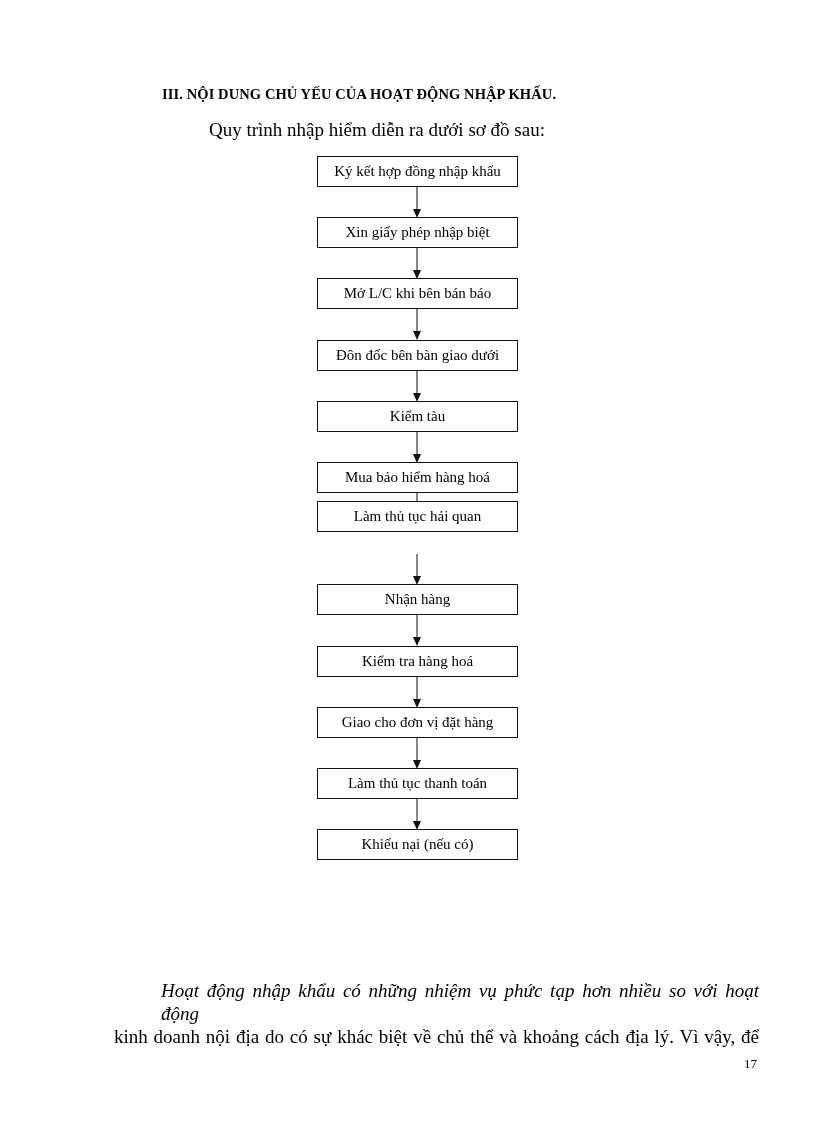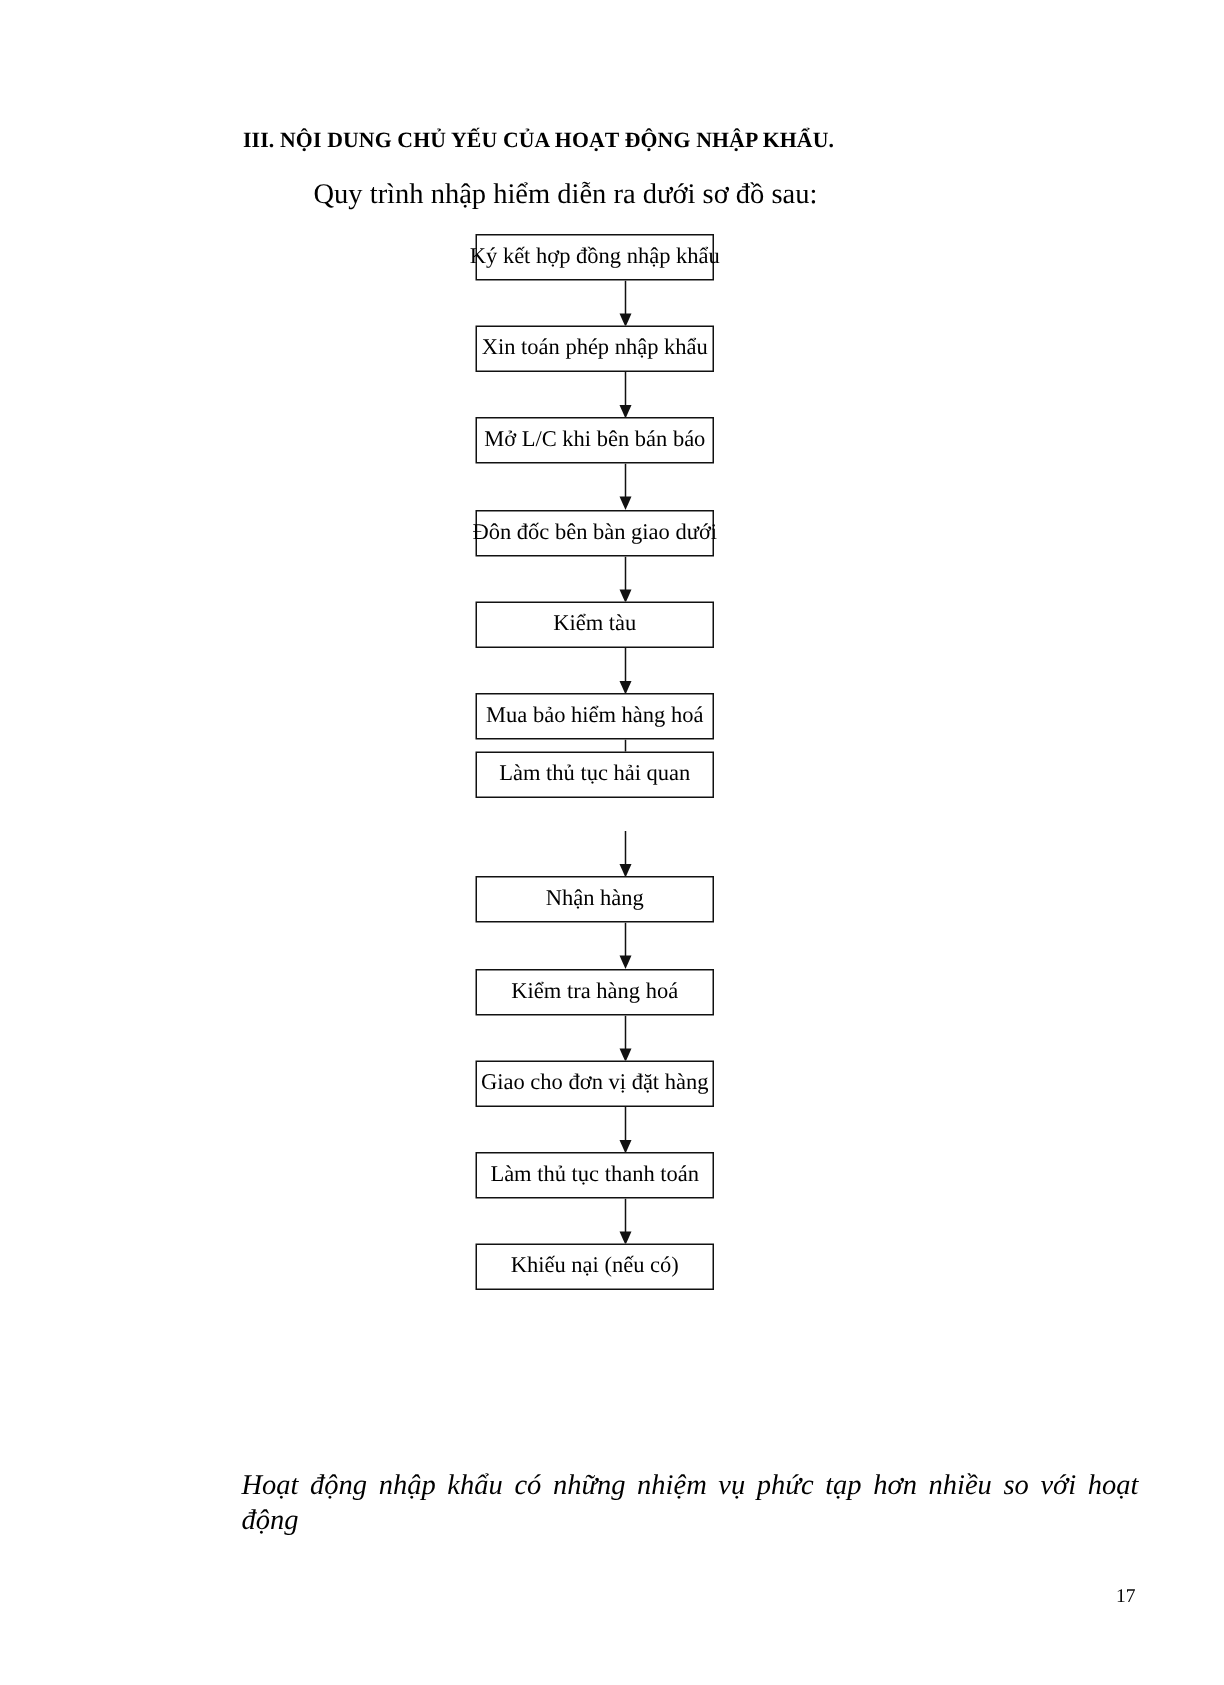--- a/index.html
+++ b/index.html
@@ -13,21 +13,21 @@
       white-space: nowrap;
     }
     .intro {
       position: absolute; left: 209px; top: 119px;
       font-size: 19px; white-space: nowrap;
     }
     .flow {
       position: absolute; left: 317px; top: 156px; width: 201px;
     }
     .step {
-      position: absolute; left: 0; width: 159px; height: 31px;
+      position: absolute; left: 0; width: 201px; height: 31px;
       box-sizing: border-box; border: 1.5px solid #111;
       display: flex; align-items: center; justify-content: center;
       font-size: 15px; white-space: nowrap; background: #fff;
     }
     .arrow {
       position: absolute; left: 99px; width: 2px; height: 30px;
     }
     .arrow svg { display: block; }
     .para {
       position: absolute; left: 114px; top: 979px; width: 645px;
@@ -48,21 +48,21 @@
 
 <div class="flow">
   <div class="step" style="top:0px">Ký kết hợp đồng nhập khẩu</div>
   <div class="arrow" style="top:31px">
       <svg width="10" height="31" style="margin-left:-4px">
         <line x1="5" y1="0" x2="5" y2="25" stroke="#111" stroke-width="1"></line>
         <polygon points="1,22 9,22 5,31" fill="#111"></polygon>
       </svg>
     </div>
 
-  <div class="step" style="top:61px">Xin toán phép  nhập khẩu</div>
+  <div class="step" style="top:61px">Xin giấy phép  nhập biệt</div>
   <div class="arrow" style="top:92px">
       <svg width="10" height="31" style="margin-left:-4px">
         <line x1="5" y1="0" x2="5" y2="25" stroke="#111" stroke-width="1"></line>
         <polygon points="1,22 9,22 5,31" fill="#111"></polygon>
       </svg>
     </div>
 
   <div class="step" style="top:122px">Mở L/C khi bên bán báo</div>
   <div class="arrow" style="top:153px">
       <svg width="10" height="31" style="margin-left:-4px">
@@ -133,15 +133,16 @@
         <line x1="5" y1="0" x2="5" y2="25" stroke="#111" stroke-width="1"></line>
         <polygon points="1,22 9,22 5,31" fill="#111"></polygon>
       </svg>
     </div>
 
   <div class="step" style="top:673px">Khiếu nại (nếu có)</div>
 </div>
 
 <div class="para">
   <span class="l1">Hoạt động nhập khẩu có những nhiệm vụ phức tạp hơn nhiều so với hoạt động</span>
+  <span class="l2">kinh doanh nội địa do có sự khác biệt về chủ thể và khoảng cách địa lý. Vì vậy, để</span>
 </div>
 
 <div class="page-num">17</div>
 
 </body></html>

